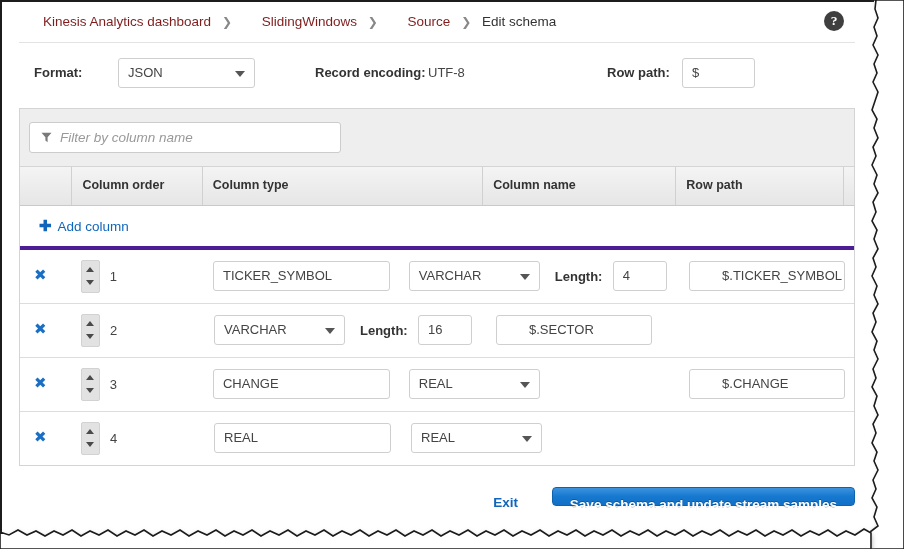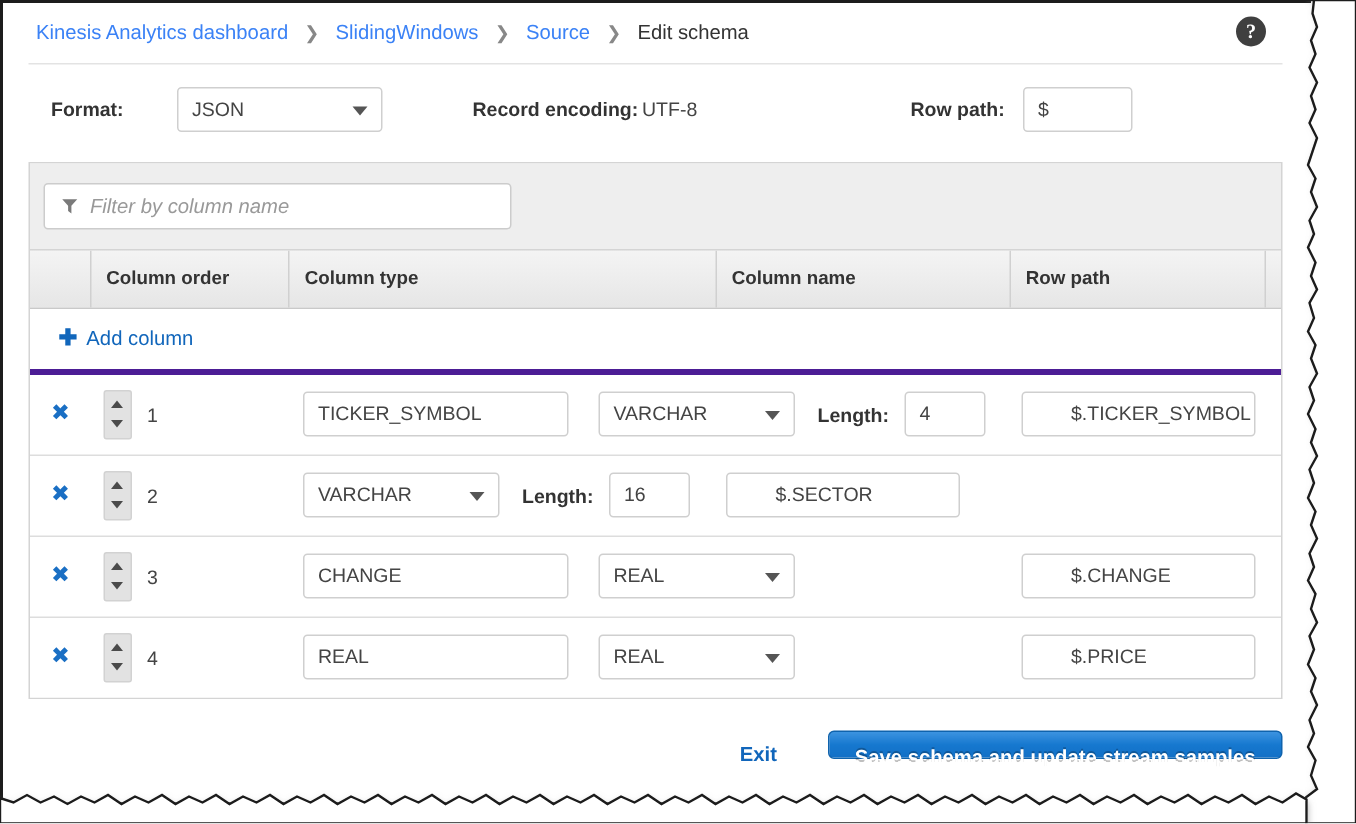--- a/index.html
+++ b/index.html
@@ -56,23 +56,24 @@
   .breadcrumb {
     position: absolute;
     left: 22px;
     top: 11px;
     font-size: 13.5px;
     color: #333333;
     white-space: nowrap;
     line-height: 18px;
   }
   .breadcrumb a {
-    color: #3b82f6;
+    color: #7f1d1d;
     text-decoration: none;
     cursor: pointer;
+    margin-left: 19px;
   }
   .breadcrumb .sep {
     color: #888888;
     margin: 0 7px;
     font-size: 12px;
   }
   .breadcrumb .current {
     color: #333333;
   }
 
@@ -234,21 +235,21 @@
     color: #333333;
     line-height: 37px;
     padding-left: 10px;
     box-sizing: border-box;
     border-left: 1px solid #d0d0d0;
   }
   .thead .th:first-child { border-left: none; }
 
   
   .c-x    { width: 40px;  }
-  .c-ord  { width: 133px; }
+  .c-ord  { width: 133px; margin-left: 12px; }
   .c-name { width: 197px; }
   .c-type { width: 286px; }
   .c-path { width: 171px; }
   .c-end  { flex: 1;      }
 
   .addrow {
     height: 40px;
     background: #ffffff;
     border-bottom: 4px solid #4c1d95;
     position: relative;
@@ -549,23 +550,20 @@
               <span class="ordnum">4</span>
             </div>
             <div class="cell c-name">
               <div class="inp name-input">REAL</div>
             </div>
             <div class="cell c-type">
               <div class="sel type-select">
                 <span class="txt">REAL</span>
                 <span class="caret"></span>
               </div>
-            </div>
-            <div class="cell c-path">
-              <div class="inp path-input">$.PRICE</div>
             </div>
             <div class="cell c-end"></div>
           </div>
         </div>
     </div>
 
     <div class="footer">
       <a class="exit-link">Exit</a>
       <div class="primary-btn">Save schema and update stream samples</div>
     </div>

